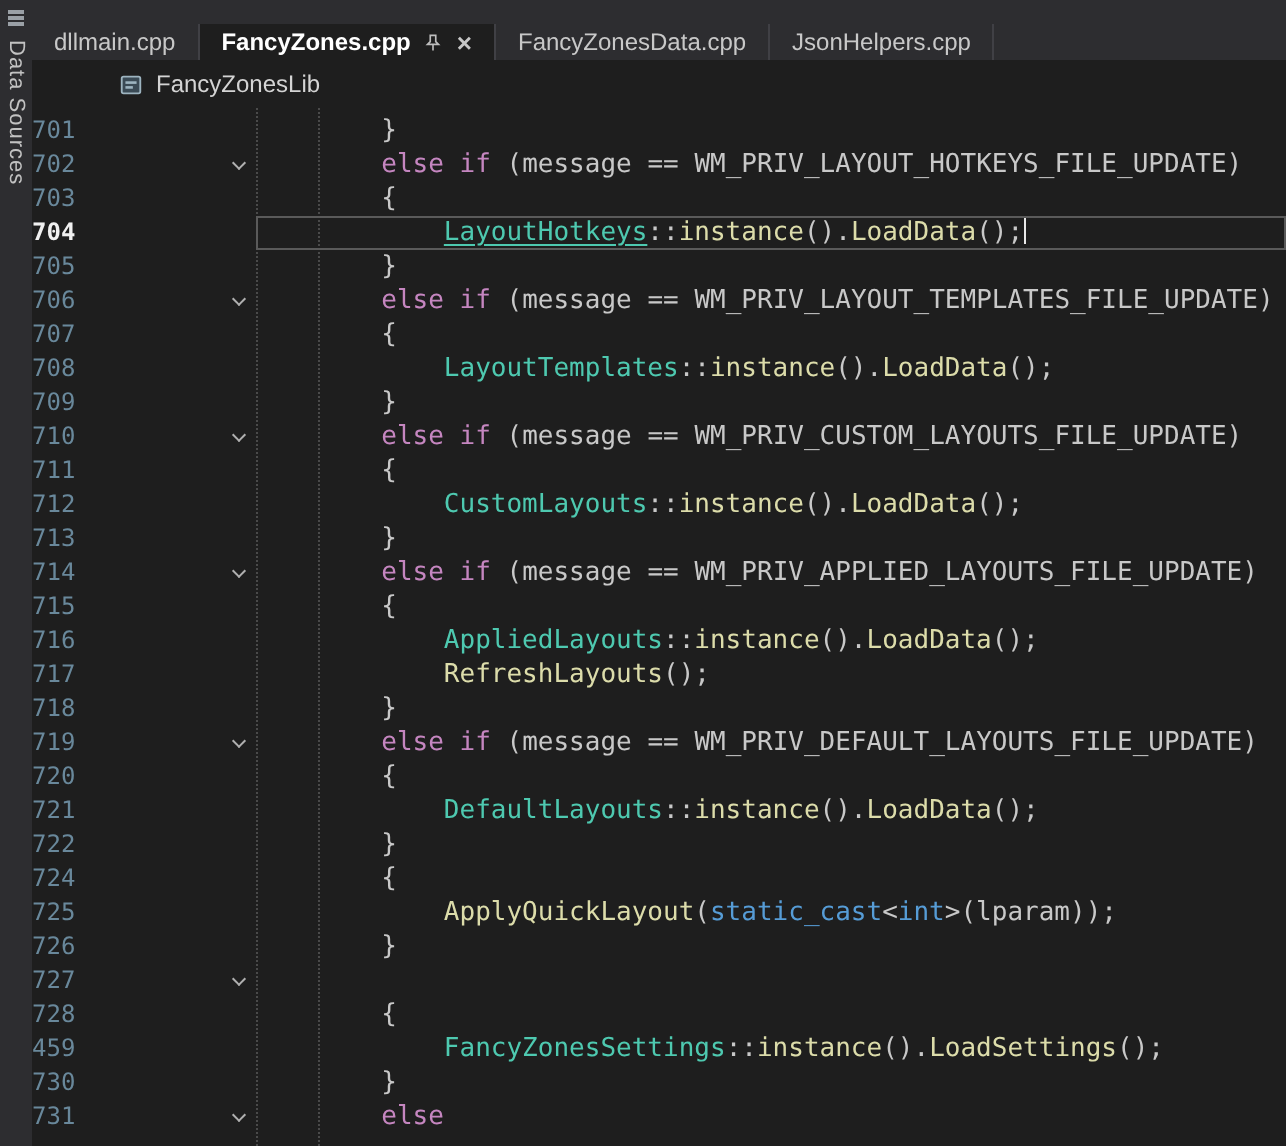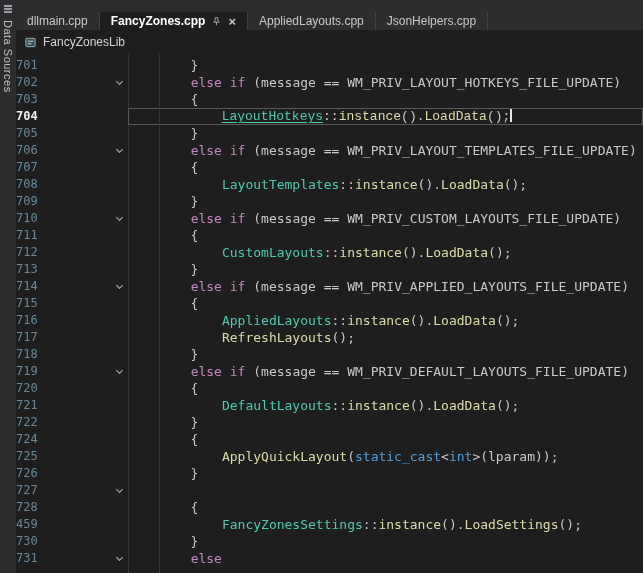--- a/index.html
+++ b/index.html
@@ -17,37 +17,37 @@
   
   .tabbar { height:30px; flex:none; background:var(--chrome); display:flex; overflow:hidden; }
   .tab { display:flex; align-items:center; gap:6px; padding:0 11px; font-size:12px;
          color:var(--tab_text); border-right:1px solid #404045; white-space:nowrap; cursor:default;margin-top:12px; }
   .tab.active { background:var(--background); color:var(--tab_active_text); font-weight:bold; }
   .tab .pin { width:11px; height:11px; color:#bdbdbd; }
   .tab .close { font-size:13px; color:#c8c8c8; line-height:1; }
 
   
   .breadcrumb { height:24px; flex:none; background:var(--background); display:flex;
-                align-items:center; gap:6px; padding-left:8px; font-size:12px; color:#d4d4d4; }
+                align-items:center; gap:6px; padding-left:8px; font-size:12px; color:#d4d4d4;margin-left:35px; }
 
   
   .editor { flex:1; position:relative; overflow:hidden; background:var(--background);
             font-family:"DejaVu Sans Mono","Liberation Mono",monospace; font-size:13px; }
   .guide { position:absolute; top:0; bottom:0; width:0; border-left:1px dotted var(--guide); z-index:0; }
   #lines { position:relative; z-index:1; padding-top:3px; }
   .row { display:flex; height:17px; line-height:17px; }
   .gutter { display:flex; flex:none; }
   .lnum { width:60px; font-size:12px; color:var(--lineno); }
   .lnum.curn { color:var(--lineno_current); font-weight:bold; }
   .fold { margin-left:34px; width:18px; display:flex; align-items:center; justify-content:center; }
   .chev { display:block; width:5px; height:5px; margin-top:-3px;
           border-right:1.5px solid var(--fold); border-bottom:1.5px solid var(--fold);
           transform:rotate(45deg); }
   .code { flex:1; white-space:pre; color:var(--plain); }
-  .code.cur { outline:1px solid var(--current_line_border); outline-offset:-1px;font-family:Liberation Mono, monospace; }
+  .code.cur { outline:1px solid var(--current_line_border); outline-offset:-1px; }
   .caret { display:inline-block; width:1.5px; height:13px; background:var(--caret); vertical-align:-2px; }
 
   .tk-p  { color:var(--plain); }
   .tk-id { color:var(--identifier); }
   .tk-m  { color:var(--macro); }
   .tk-k  { color:var(--keyword_control);text-align:center; }
   .tk-kb { color:var(--keyword); }
   .tk-cls{ color:var(--type); }
   .tk-fn { color:var(--function); }
   .tk-u  { text-decoration:underline; text-underline-offset:2px; }
@@ -74,21 +74,21 @@
         </div>
         <div class="tab active">
           <span class="tab-label">FancyZones.cpp</span>
           <svg class="pin" viewBox="0 0 16 16">
             <path d="M6 2.5h4v4.5l2 2h-8l2-2z" fill="none" stroke="currentColor" stroke-width="1.2"></path>
             <path d="M8 9v4.5" stroke="currentColor" stroke-width="1.2"></path>
           </svg>
           <span class="close">×</span>
         </div>
         <div class="tab">
-          <span class="tab-label">AppliedLayouts.cpp</span>
+          <span class="tab-label">FancyZonesData.cpp</span>
         </div>
         <div class="tab">
           <span class="tab-label">JsonHelpers.cpp</span>
         </div>
       </div>
 
     <div class="breadcrumb">
       <svg width="13" height="13" viewBox="0 0 14 14">
         <rect x="2" y="2.5" width="10" height="9" rx="1" fill="#3a4a55" stroke="#9db4c0" stroke-width="1"></rect>
         <rect x="4" y="5" width="6" height="1.4" fill="#9db4c0"></rect>

